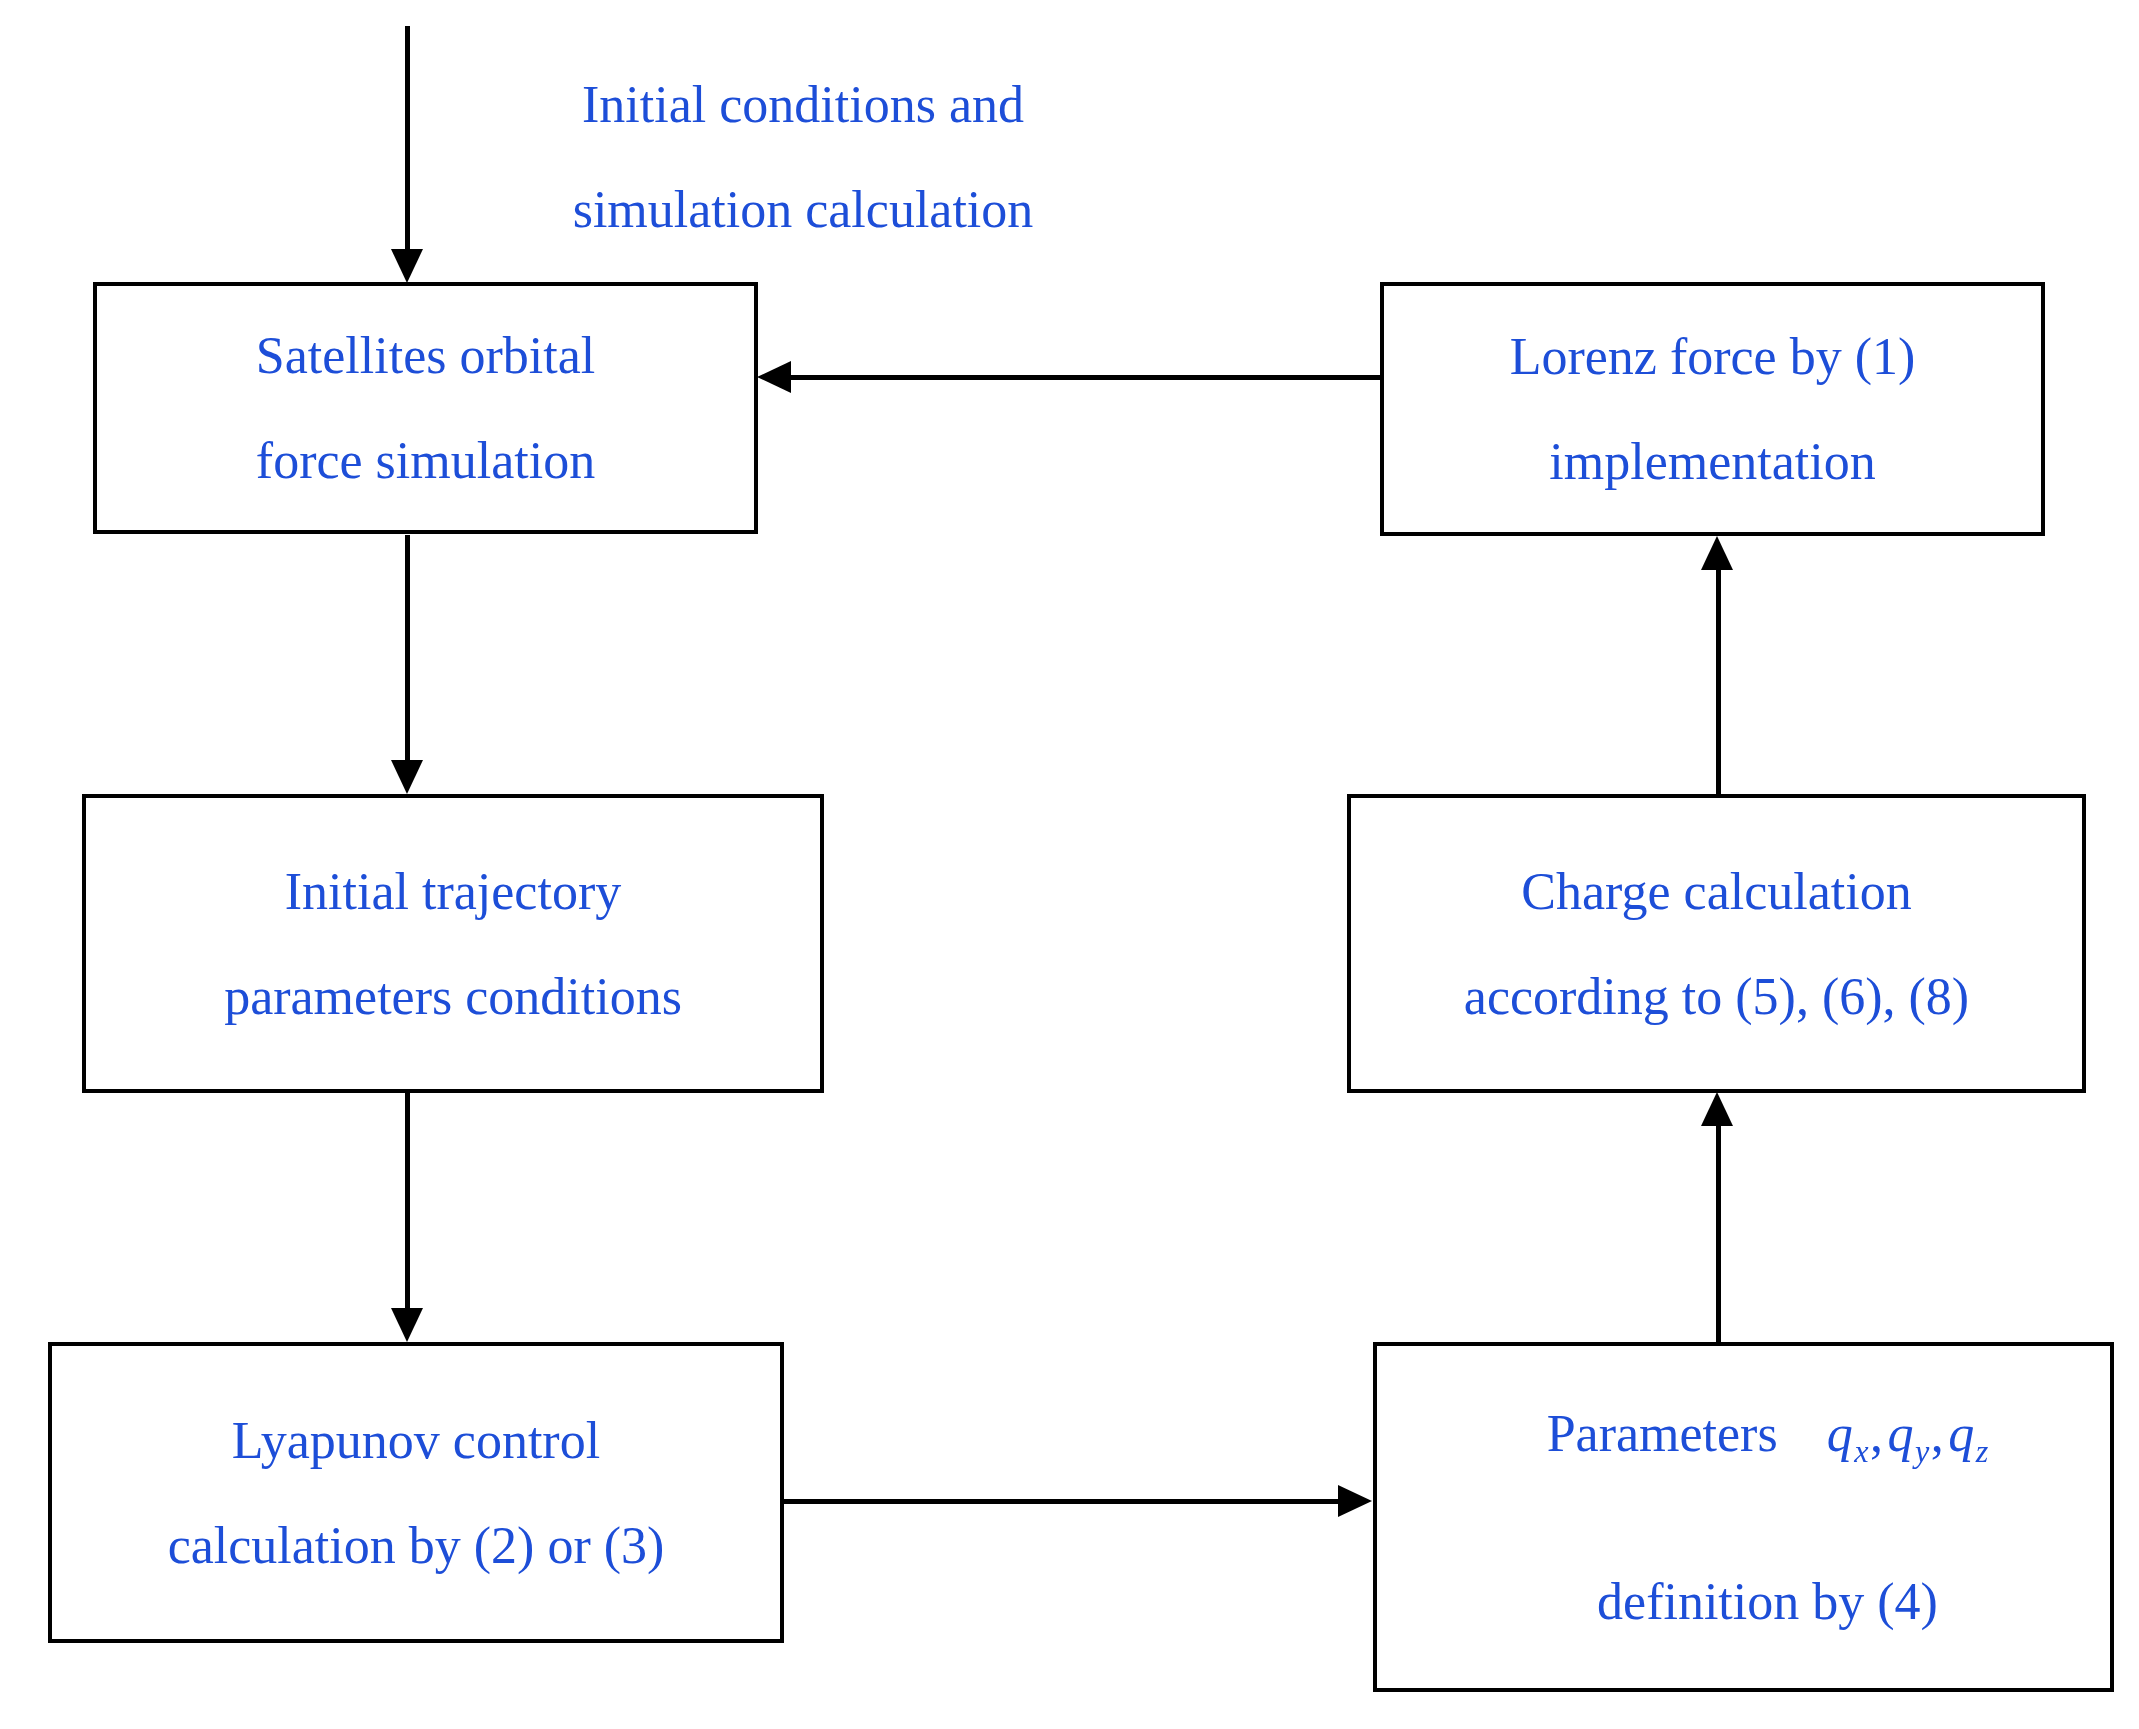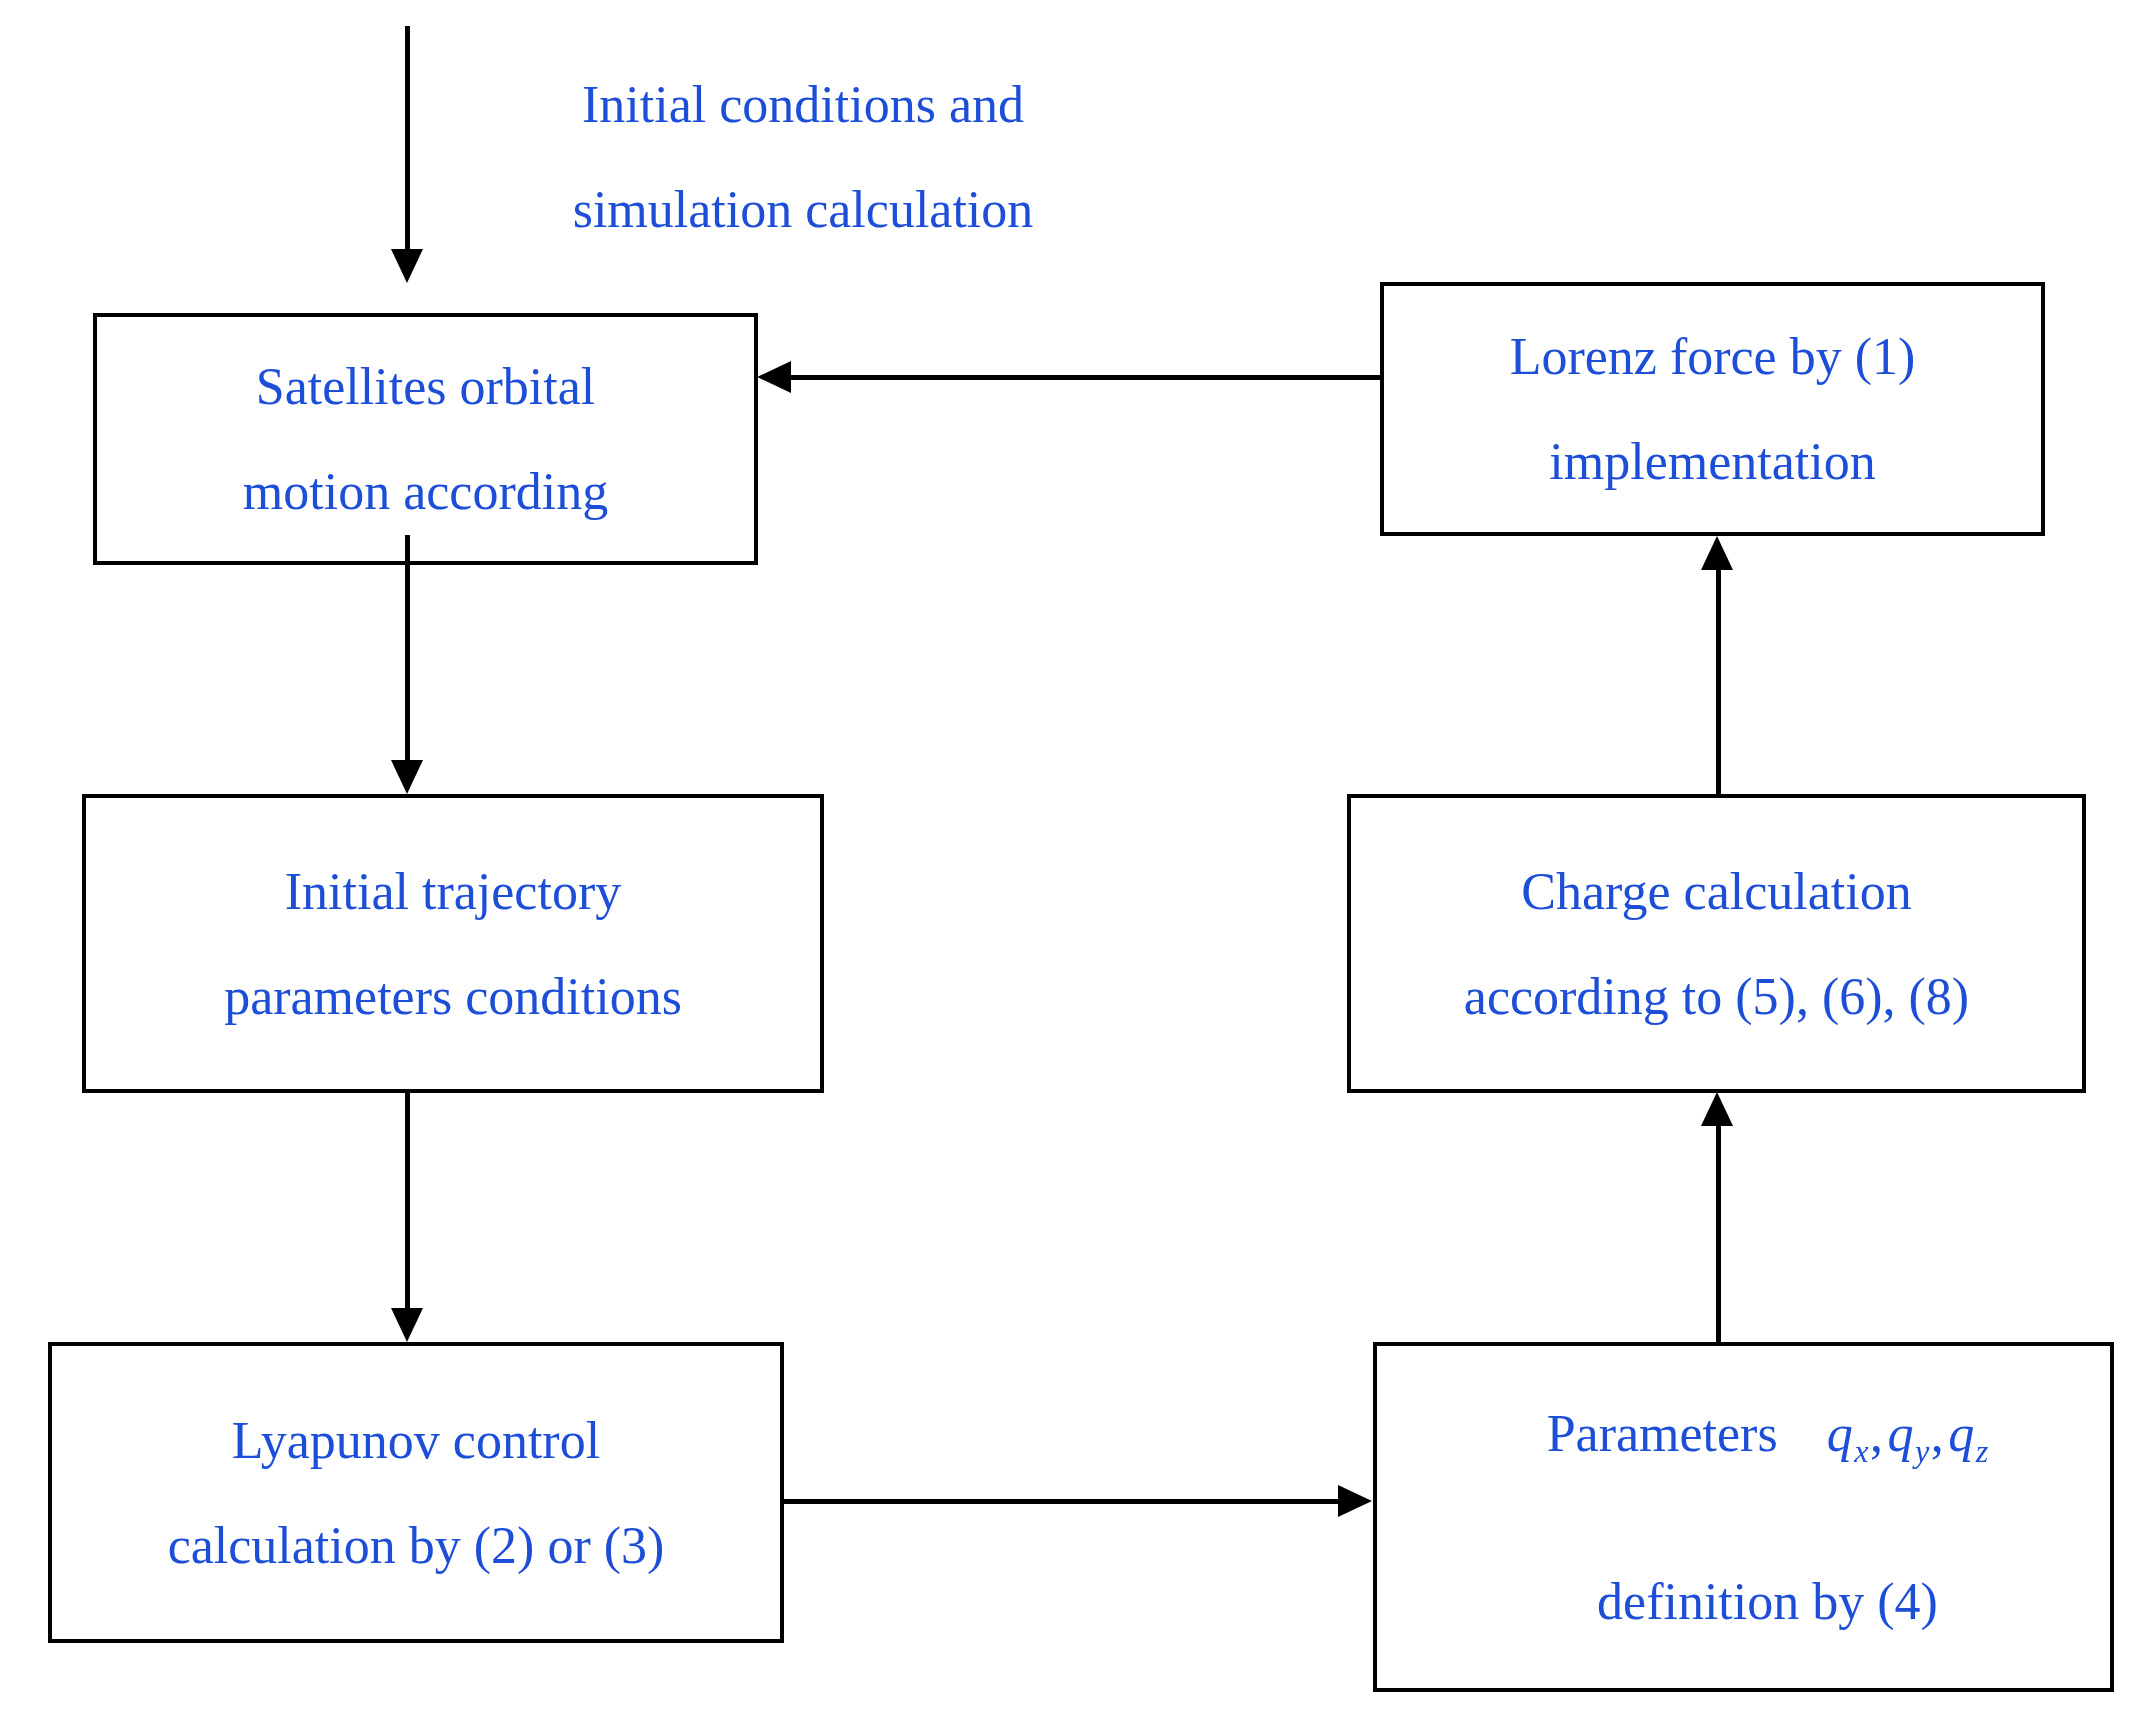--- a/index.html
+++ b/index.html
@@ -26,21 +26,21 @@
     display: flex;
     flex-direction: column;
     justify-content: center;
     align-items: center;
     text-align: center;
     font-size: 52px;
     line-height: 105px;
   }
   .fc-box .line { white-space: nowrap; }
 
-  #box-satellites { left: 93px;  top: 282px;  width: 665px;  height: 252px; margin-top: 31px; }
+  #box-satellites { left: 93px;  top: 282px;  width: 665px;  height: 252px; }
   #box-lorenz     { left: 1380px; top: 282px;  width: 665px;  height: 254px; }
   #box-relative   { left: 82px;  top: 794px; width: 742px;  height: 299px; }
   #box-charge     { left: 1347px; top: 794px; width: 739px;  height: 299px; }
   #box-lyapunov   { left: 48px;   top: 1342px; width: 736px;  height: 301px; }
   #box-parameters { left: 1373px; top: 1342px; width: 741px;  height: 350px; padding-left: 48px; }
 
   #box-parameters .line + .line { margin-top: 63px; }
   #box-parameters .prefix { margin-right: 49px; }
   .math i { font-style: italic; letter-spacing: 1.5px; }
   .math sub {
@@ -97,21 +97,21 @@
 
 <div class="canvas">
 
   <div class="top-label">
     <div class="line">Initial conditions and</div>
     <div class="line">simulation calculation</div>
   </div>
 
   <div class="fc-box" id="box-satellites">
     <div class="line">Satellites orbital</div>
-    <div class="line">motion according</div>
+    <div class="line">force simulation</div>
   </div>
 
   <div class="fc-box" id="box-relative">
     <div class="line">Initial trajectory</div>
     <div class="line">parameters conditions</div>
   </div>
 
   <div class="fc-box" id="box-lyapunov">
     <div class="line">Lyapunov control</div>
     <div class="line">calculation by (2) or (3)</div>

